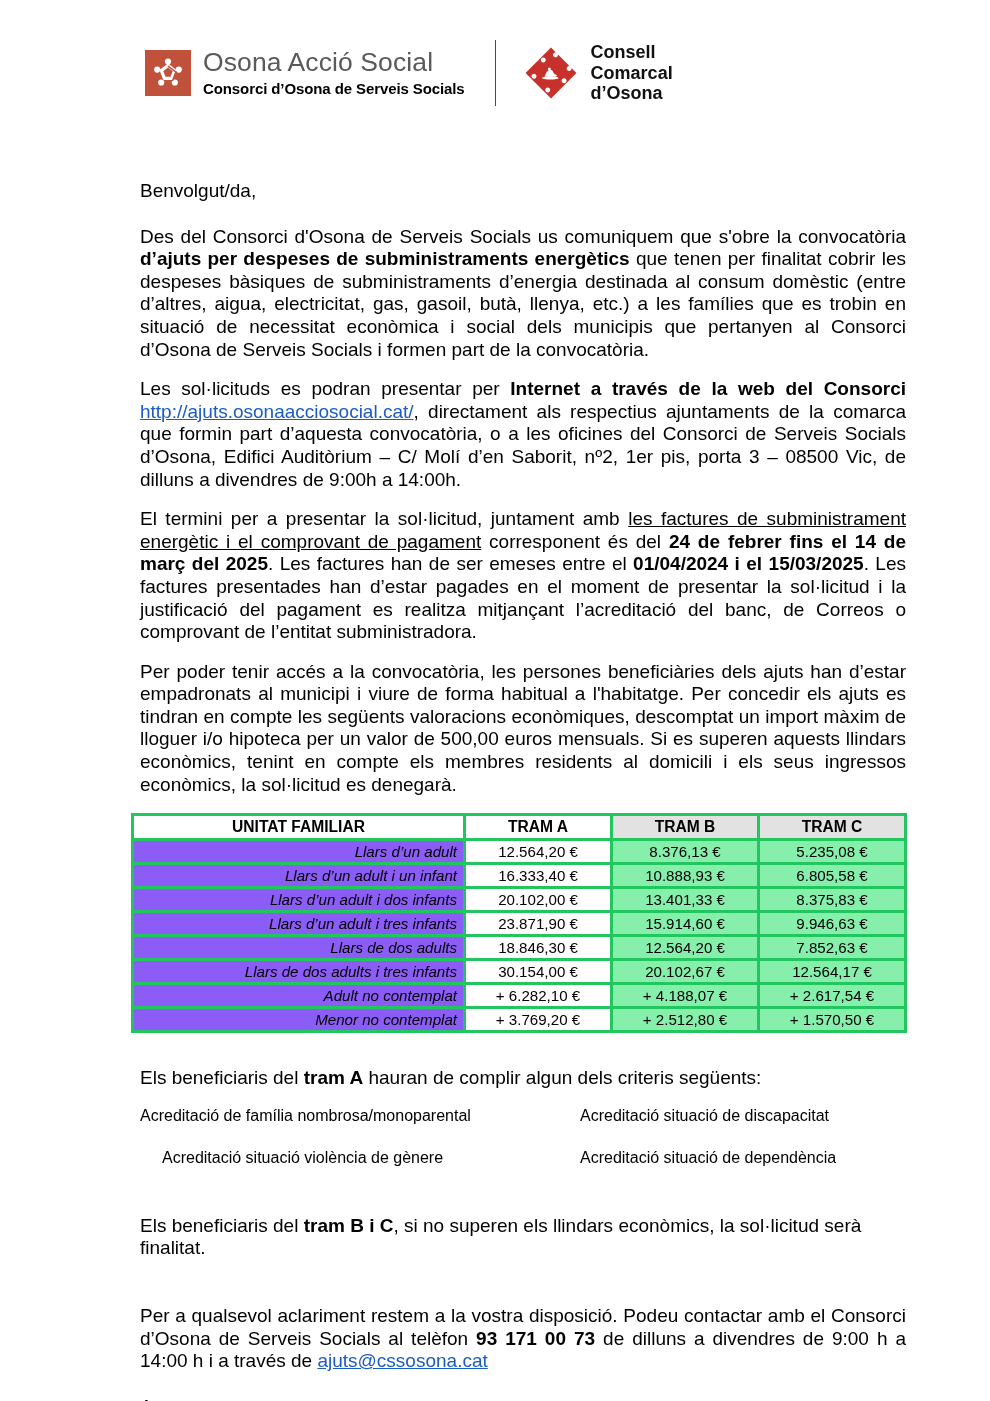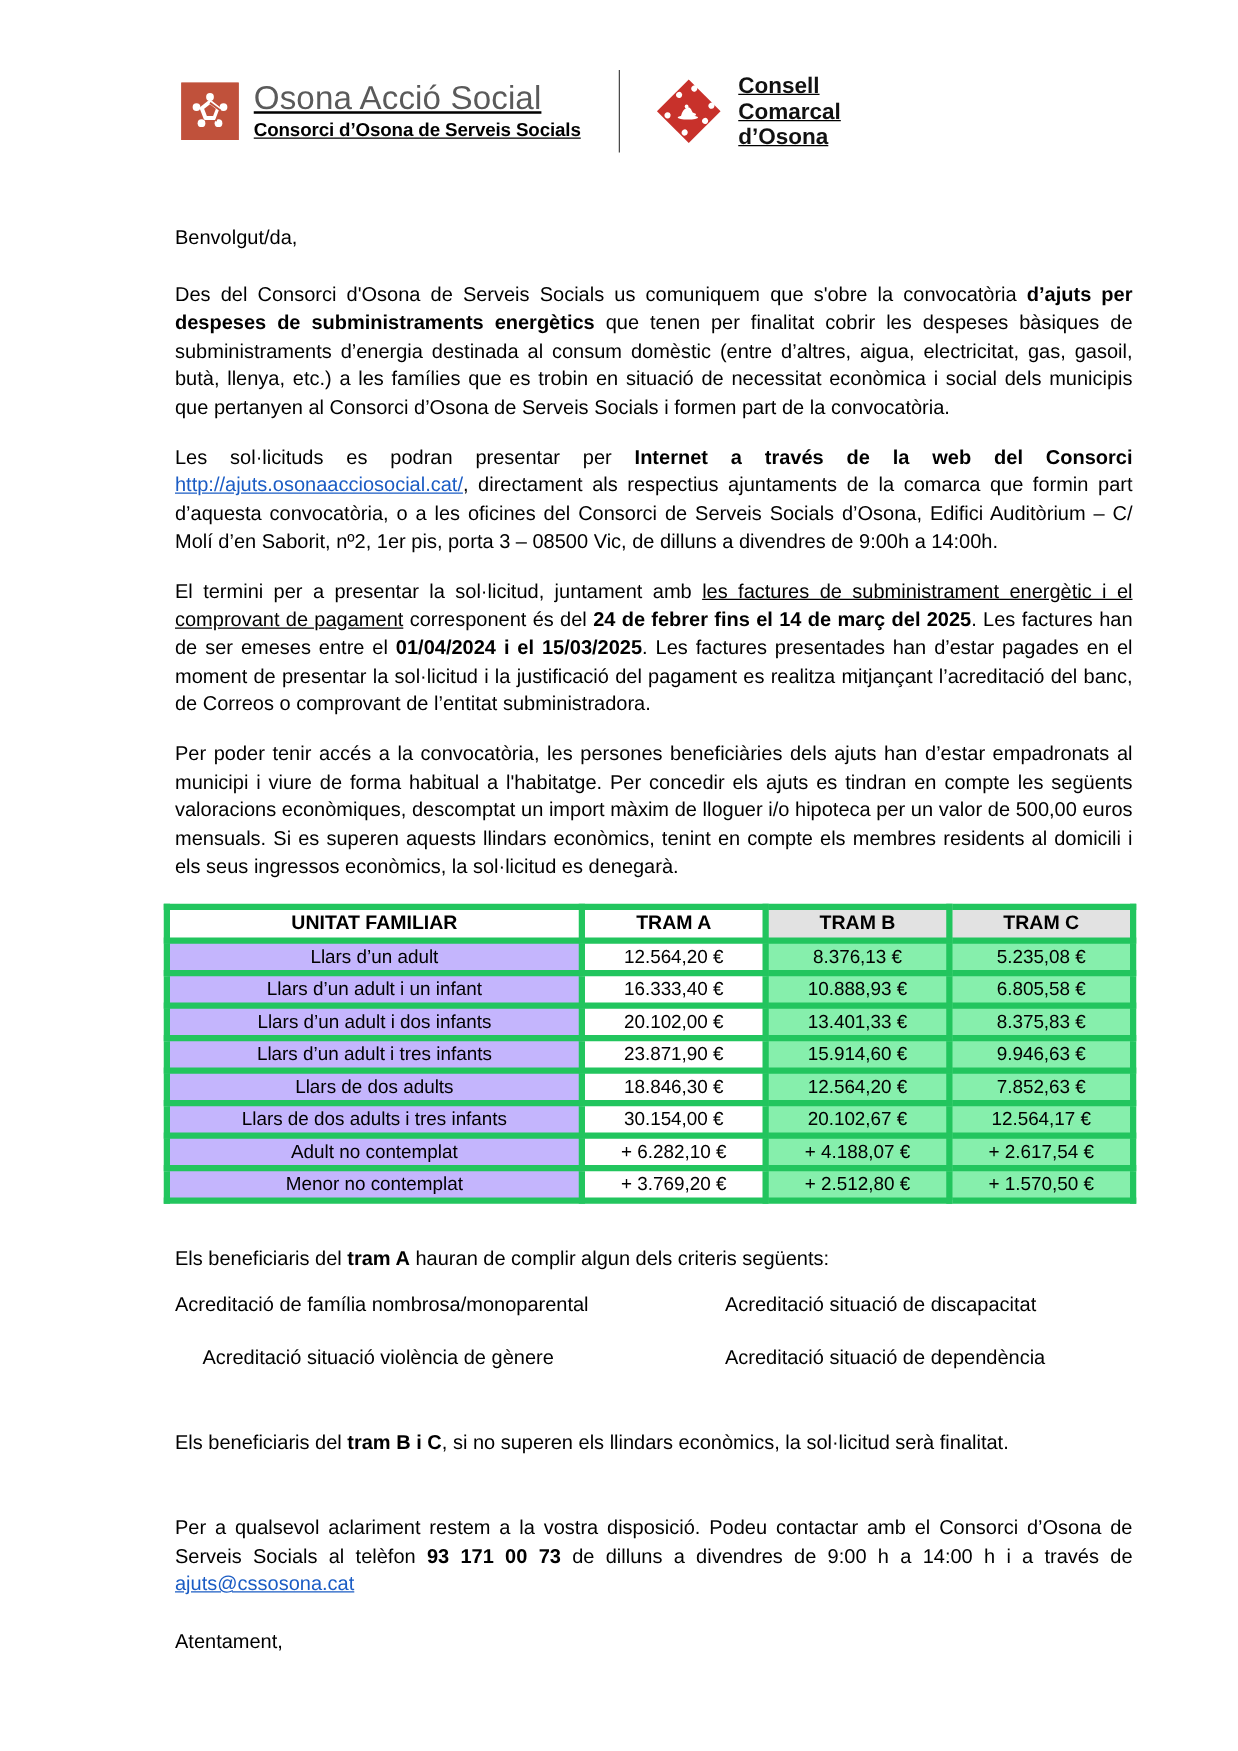--- a/index.html
+++ b/index.html
@@ -21,25 +21,24 @@
     width: 990px;
     height: 1401px;
     padding: 0;
     box-sizing: border-box;
   }
 
   
   .letterhead {
     position: absolute;
     left: 145px;
-    top: 56px;
+    top: 40px;
     display: flex;
     align-items: center;
     height: 66px;
-    text-decoration: underline;
   }
   .logo-block {
     display: flex;
     align-items: center;
   }
   .oas-mark {
     width: 46px;
     height: 46px;
     background: #c0513b;
     position: relative;
@@ -91,21 +90,21 @@
 
   
   .body-area {
     position: absolute;
     left: 140px;
     top: 180px;
     width: 766px;
   }
   p.para {
     margin: 0 0 17px 0;
-    font-size: 16px;
+    font-size: 19px;
     line-height: 22.6px;
     text-align: justify;
     text-justify: inter-word;
   }
   p.para.plain { text-align: left; }
   .b { font-weight: 700; }
   .u { text-decoration: underline; }
   a.link, .link {
     color: #1b5cc4;
     text-decoration: underline;
@@ -123,35 +122,36 @@
     margin: 9px 0 0 -9px;
     width: 773px;
   }
   table.grid {
     border-collapse: collapse;
     width: 773px;
     table-layout: fixed;
     font-size: 15.1px;
   }
   table.grid th, table.grid td {
-    border: 5px solid #22c55e;
+    border: 3px solid #22c55e;
     padding: 2px 6px;
     height: 24px;
     box-sizing: border-box;
   }
   table.grid thead th {
     text-align: center;
     font-weight: 700;
     font-size: 15.6px;
     background: #ffffff;
   }
   table.grid thead th.shade { background: #e2e2e2; }
   table.grid td.name {
-    text-align: center;
-    background: #c4b5fd;
+    text-align: right;
+    background: #8b5cf6;
+    font-style: italic;
   }
   table.grid td.num {
     text-align: center;
     background: #ffffff;
   }
   table.grid td.num.shade { background: #86efac; }
   col.c-name { width: 332px; }
   col.c-a    { width: 147px; }
   col.c-b    { width: 147px; }
   col.c-c    { width: 147px; }

